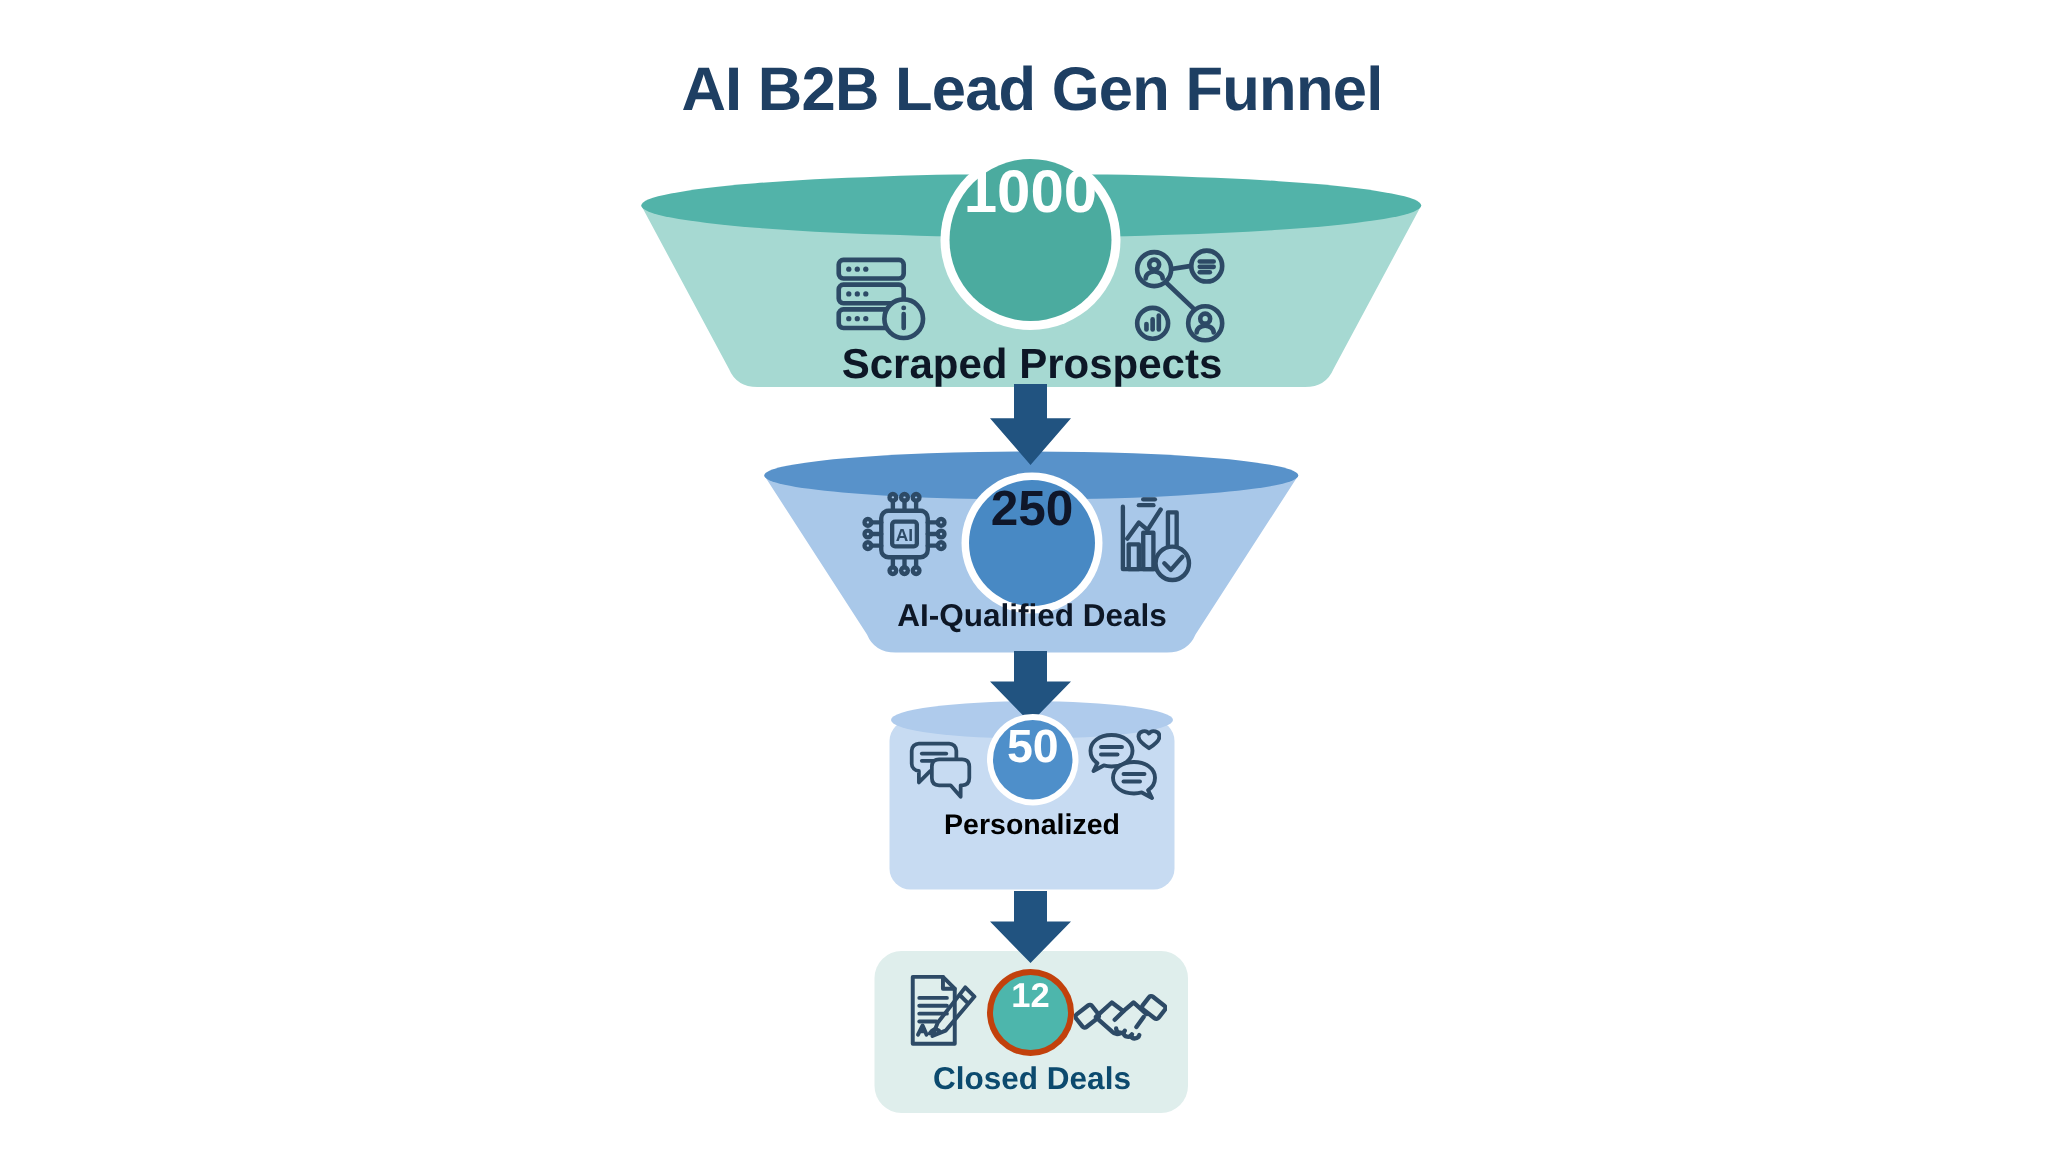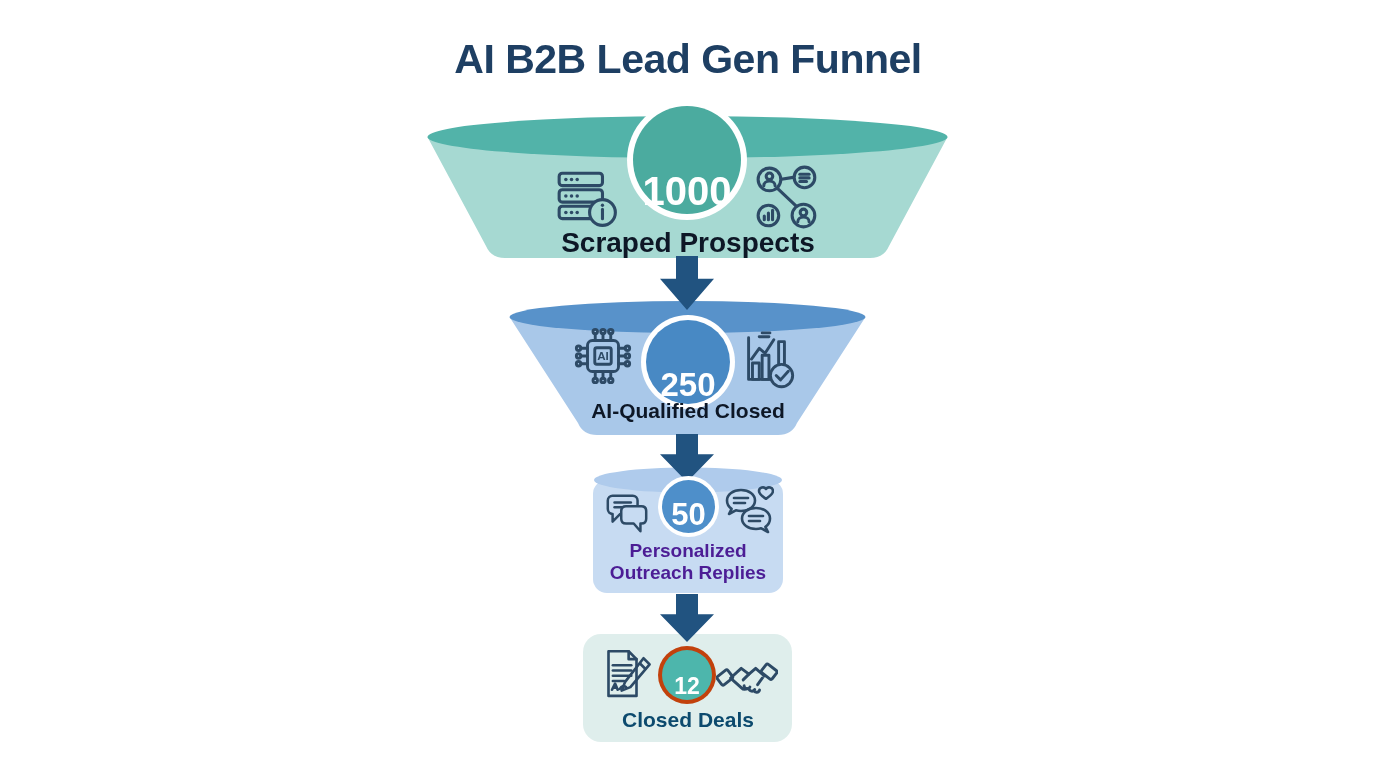--- a/index.html
+++ b/index.html
@@ -8,21 +8,21 @@
   .abs{position:absolute;}
   .title{position:absolute;left:0;top:36px;width:1376px;text-align:center;
          font-size:41px;font-weight:800;letter-spacing:-0.5px;}
   .stage-label{position:absolute;left:0;width:1376px;text-align:center;font-weight:bold;}
   .lbl-1{top:227px;font-size:28px;}
   .lbl-2{top:399px;font-size:21px;}
   .lbl-3{top:540px;font-size:19px;line-height:22px;}
   .lbl-3 span{display:block;}
   .lbl-4{top:708px;font-size:21px;}
   .badge{position:absolute;border-radius:50%;background:#fff;box-sizing:border-box;}
-  .badge-core{width:100%;height:100%;border-radius:50%;display:flex;align-items:flex-end;
+  .badge-core{width:100%;height:100%;border-radius:50%;display:flex;align-items:flex-start;
               justify-content:center;font-weight:bold;}
   .b1{left:627px;top:100px;width:120px;height:120px;padding:6px;}
   .b1 .badge-core{font-size:40px;}
   .b2{left:641px;top:315px;width:94px;height:94px;padding:5px;}
   .b2 .badge-core{font-size:33px;}
   .b3{left:658px;top:476px;width:61px;height:61px;padding:4px;}
   .b3 .badge-core{font-size:31px;}
   .b4{left:658px;top:646px;width:58px;height:58px;padding:4px;}
   .b4 .badge-core{font-size:23px;}
   .ic{fill:none;stroke-linecap:round;stroke-linejoin:round;}
@@ -66,21 +66,21 @@
     <polygon points="19,0 41,0 41,22 57,22 30,52 3,22 19,22" fill="#215380"></polygon>
   </svg>
 
   <div class="badge b1" style="background-color: rgb(255, 255, 255);">
     <div class="badge-core" style="background-color: rgb(75, 171, 159);">
       <span style="color: rgb(255, 255, 255);">1000</span>
     </div>
   </div>
   <div class="badge b2" style="background-color: rgb(255, 255, 255);">
     <div class="badge-core" style="background-color: rgb(72, 137, 196);">
-      <span style="color: #ffffff;">250</span>
+      <span style="color: #0f172a;">250</span>
     </div>
   </div>
   <div class="badge b3" style="background-color: rgb(255, 255, 255);">
     <div class="badge-core" style="background-color: rgb(78, 143, 202);">
       <span style="color: rgb(255, 255, 255);">50</span>
     </div>
   </div>
   <div class="badge b4" style="background-color: #c2410c;">
     <div class="badge-core" style="background-color: rgb(77, 182, 172);">
       <span style="color: rgb(255, 255, 255);">12</span>
@@ -203,20 +203,19 @@
     <path d="M15,29 L26,19 L34,25 L41,19 L50,27"></path>
     <path d="M34,25 L28,31"></path>
     <path d="M17,31 L26,39 q3,3 6,1"></path>
     <path d="M29,37 a3.2,3.2 0 0 0 6,1.5"></path>
     <path d="M34,40 a3.2,3.2 0 0 0 6,1"></path>
     <path d="M39,42 a3.2,3.2 0 0 0 6,-0.5"></path>
     <path d="M48,29 l-5,7"></path>
   </svg>
 
   <div class="stage-label lbl-1" style="color: rgb(13, 23, 38);">Scraped Prospects</div>
-  <div class="stage-label lbl-2" style="color: rgb(13, 23, 38);">AI-Qualified Closed</div>
-  <div class="stage-label lbl-3" style="color: #4c1d95;">
+  <div class="stage-label lbl-2" style="color: rgb(13, 23, 38);">AI-Qualified Deals</div>
+  <div class="stage-label lbl-3" style="color: #000000;">
     <span>Personalized</span>
-    <span>Outreach Replies</span>
   </div>
   <div class="stage-label lbl-4" style="color: #0c4a6e;">Closed Deals</div>
 
 </div>
 
 </body></html>

